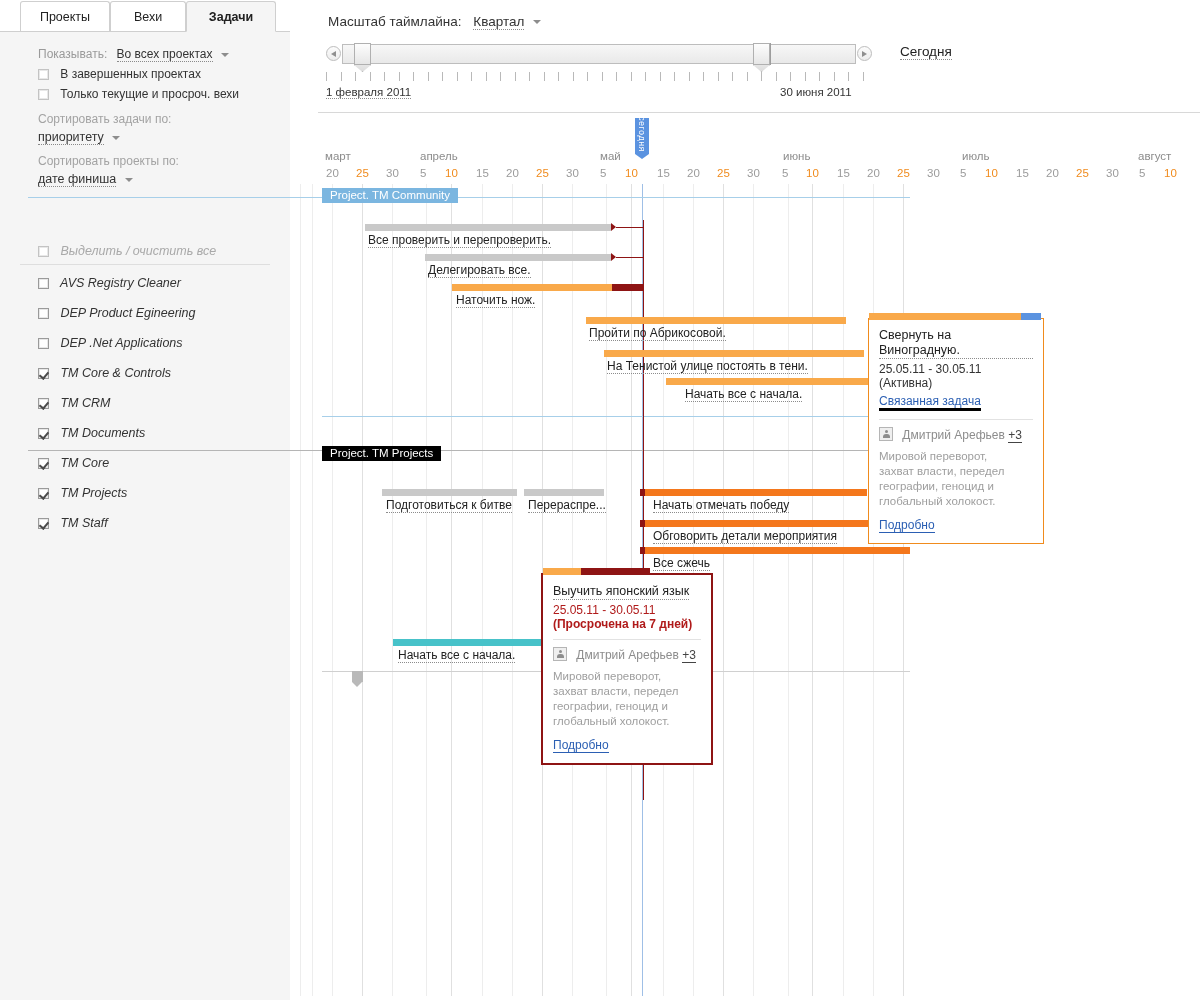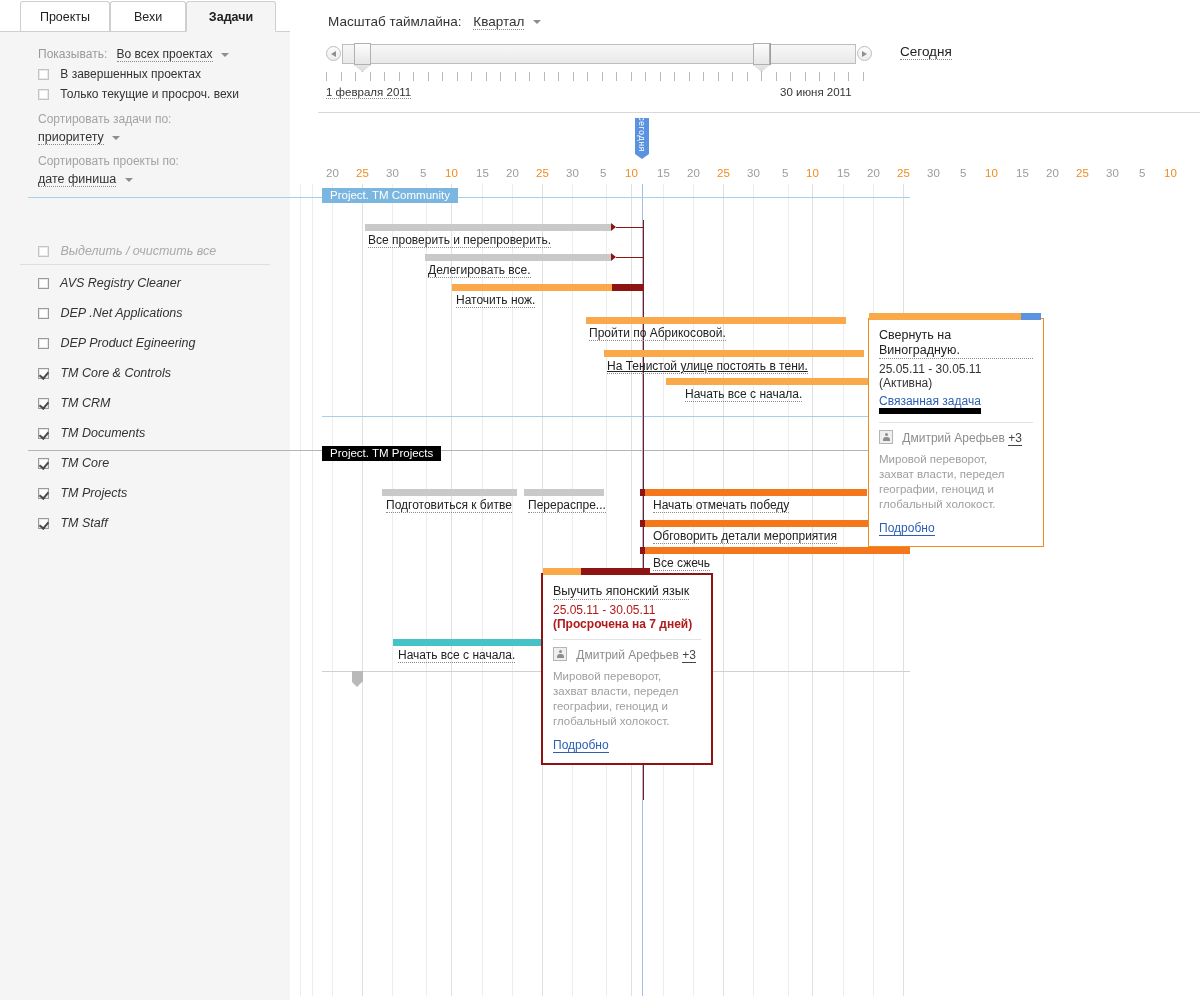--- a/index.html
+++ b/index.html
@@ -113,21 +113,21 @@
   .pin{position:absolute;width:11px;height:11px;background:#b9b9b9;z-index:16;}
   .pin:after{content:"";position:absolute;left:0;top:11px;width:0;height:0;border-left:5.5px solid transparent;border-right:5.5px solid transparent;border-top:5px solid #b9b9b9;}
 
   
   .popup{position:absolute;background:#fff;z-index:60;box-sizing:border-box;padding:9px 10px 10px 10px;}
   .popup.org{border:1px solid #f08b1d;}
   .popup.red{border:2px solid #8e1414;}
   .pop-title{font-size:12.5px;color:#222;border-bottom:1px dotted #8c8c8c;display:inline-block;line-height:15px;cursor:pointer;}
   .pop-dates{font-size:12px;color:#333;margin-top:3px;}
   .pop-dates.red{color:#b01a1a;}
-  .pop-link{display:inline-block;margin-top:4px;font-size:12px;color:#2b5fb3;border-bottom:6px solid #000000;cursor:pointer;}
+  .pop-link{display:inline-block;margin-top:4px;font-size:12px;color:#2b5fb3;border-bottom:3px solid #000000;cursor:pointer;}
   .pop-hr{height:1px;background:#e2e2e2;margin:8px 0 7px;}
   .pop-user{font-size:12px;color:#8d8d8d;}
   .uico{display:inline-block;width:12px;height:12px;border:1px solid #b5b5b5;background:#efefef;vertical-align:-2px;margin-right:6px;position:relative;}
   .uico:before{content:"";position:absolute;left:4.5px;top:2px;width:3px;height:3px;border-radius:50%;background:#8d8d8d;}
   .uico:after{content:"";position:absolute;left:2.5px;top:6px;width:7px;height:4px;border-radius:3px 3px 0 0;background:#8d8d8d;}
   .plus3{color:#444;border-bottom:1px solid #444;cursor:pointer;}
   .pop-desc{font-size:11.5px;color:#9e9e9e;line-height:15px;margin-top:7px;width:128px;}
   .pop-more{display:inline-block;margin-top:9px;font-size:12px;color:#2b5fb3;border-bottom:1px solid #2b5fb3;cursor:pointer;}
   .pop-cap{position:absolute;height:7px;z-index:61;}
   .footrule{position:absolute;height:1px;background:#d0d0d0;}
@@ -184,25 +184,25 @@
         <span>Выделить / очистить все</span>
       </div>
       <div class="sep" style="top:28px;"></div>
 
       <div class="projrow" style="margin-top:2px;">
         <span class="chk"></span>
         <span>AVS Registry Cleaner</span>
       </div>
       <div class="projrow">
         <span class="chk"></span>
+        <span>DEP Product Egineering</span>
+      </div>
+      <div class="projrow">
+        <span class="chk"></span>
         <span>DEP .Net Applications</span>
-      </div>
-      <div class="projrow">
-        <span class="chk"></span>
-        <span>DEP Product Egineering</span>
       </div>
       <div class="projrow">
         <span class="chk on"></span>
         <span>TM Core &amp; Controls</span>
       </div>
       <div class="projrow">
         <span class="chk on"></span>
         <span>TM CRM</span>
       </div>
       <div class="projrow">
@@ -287,20 +287,28 @@
       </div>
 
     <div class="rng a dotted">1 февраля 2011</div>
     <div class="rng b">30 июня 2011</div>
 
     <div class="today-btn dotted">Сегодня</div>
 
     <div class="hrule"></div>
   </div>
 
+  <div class="months" style="left:0;" id="months">
+      <span style="left: 325px;">март</span>
+      <span style="left: 420px;">апрель</span>
+      <span style="left: 600px;">май</span>
+      <span style="left: 783px;">июнь</span>
+      <span style="left: 962px;">июль</span>
+      <span style="left: 1138px;">август</span>
+    </div>
   <div class="days" style="left:0;" id="days">
       <span style="left: 326px;">20</span>
       <span class="hi" style="left: 356px;">25</span>
       <span style="left: 386px;">30</span>
       <span style="left: 420px;">5</span>
       <span class="hi" style="left: 445px;">10</span>
       <span style="left: 476px;">15</span>
       <span style="left: 506px;">20</span>
       <span class="hi" style="left: 536px;">25</span>
       <span style="left: 566px;">30</span>
@@ -372,21 +380,21 @@
 
     <div class="bar orange" style="left:452px;top:100px;width:160px;"></div>
     <div class="bar dark" style="left:612px;top:100px;width:31px;"></div>
     <div class="blabel" style="left:456px;top:109px;">Наточить нож.</div>
     <div class="conn connv" style="left:643px;top:36px;height:580px;"></div>
 
     <div class="bar orange" style="left:586px;top:133px;width:260px;"></div>
     <div class="blabel" style="left:589px;top:142px;">Пройти по Абрикосовой.</div>
 
     <div class="bar orange" style="left:604px;top:166px;width:260px;"></div>
-    <div class="blabel" style="left:607px;top:175px;text-decoration:underline;">На Тенистой улице постоять в тени.</div>
+    <div class="blabel" style="left:607px;top:175px;">На Тенистой улице постоять в тени.</div>
 
     <div class="bar orange" style="left:666px;top:194px;width:534px;"></div>
     <div class="blabel" style="left:685px;top:203px;">Начать все с начала.</div>
 
     <div class="grouprule blue" style="left:322px;top:232px;width:866px;"></div>
 
     <div class="grouprule gray" style="left:28px;top:266px;width:882px;"></div>
     <div class="grouphdr gray" style="left:322px;top:262px;">Project. TM Projects</div>
 
     <div class="bar gray" style="left:382px;top:305px;width:135px;"></div>

